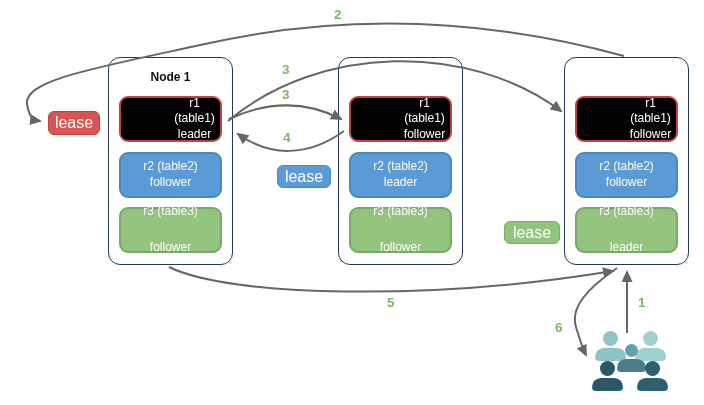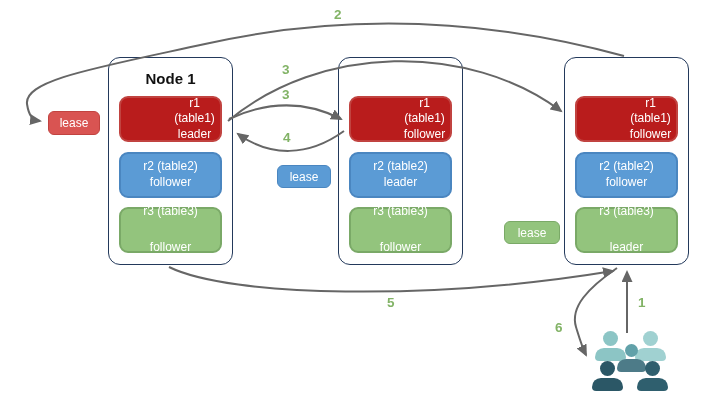--- a/index.html
+++ b/index.html
@@ -8,34 +8,34 @@
     font-family:"Liberation Sans","DejaVu Sans",sans-serif;
   }
   
   .node{
     position:absolute;top:57px;width:125px;height:208px;
     background:#fff;border:1.6px solid #23395b;border-radius:12px;
     box-sizing:border-box;
   }
   .node-title{
     position:absolute;top:12px;left:0;right:0;text-align:center;
-    font-size:15px;font-weight:bold;color:#111;
+    font-size:12px;font-weight:bold;color:#111;
   }
   .replica{
     position:absolute;left:10px;width:103px;height:46px;border-radius:9px;
     box-sizing:border-box;display:flex;flex-direction:column;align-items:center;
     justify-content:center;color:#fff;font-size:12px;line-height:1.3;text-align:center;
   }
-  .replica.red{background:#b91c1c;border:2px solid #c14340;padding-left:48px;}
+  .replica.red{background:#000000;border:2px solid #c14340;padding-left:48px;}
   .replica.blue{background:#5b9bd5;border:2px solid #4a86c0;}
   .replica.green{background:#93c47d;border:2px solid #7aa967;}
   .r-pos-0{top:38px;} .r-pos-1{top:94px;} .r-pos-2{top:149px;gap:20px;}
   
   .lease{
-    position:absolute;border-radius:6px;color:#fff;font-size:12px;
+    position:absolute;border-radius:6px;color:#fff;font-size:16px;
     display:flex;align-items:center;justify-content:center;box-sizing:border-box;
   }
   .lease.red{left:48px;top:111px;width:52px;height:24px;background:#d95452;border:1.5px solid #c14340;}
   .lease.blue{left:277px;top:165px;width:54px;height:23px;background:#5b9bd5;border:1.5px solid #4a86c0;}
   .lease.green{left:504px;top:221px;width:56px;height:23px;background:#93c47d;border:1.5px solid #7aa967;}
   
   .step{
     position:absolute;color:#82b366;font-size:13.5px;font-weight:bold;
   }
   

